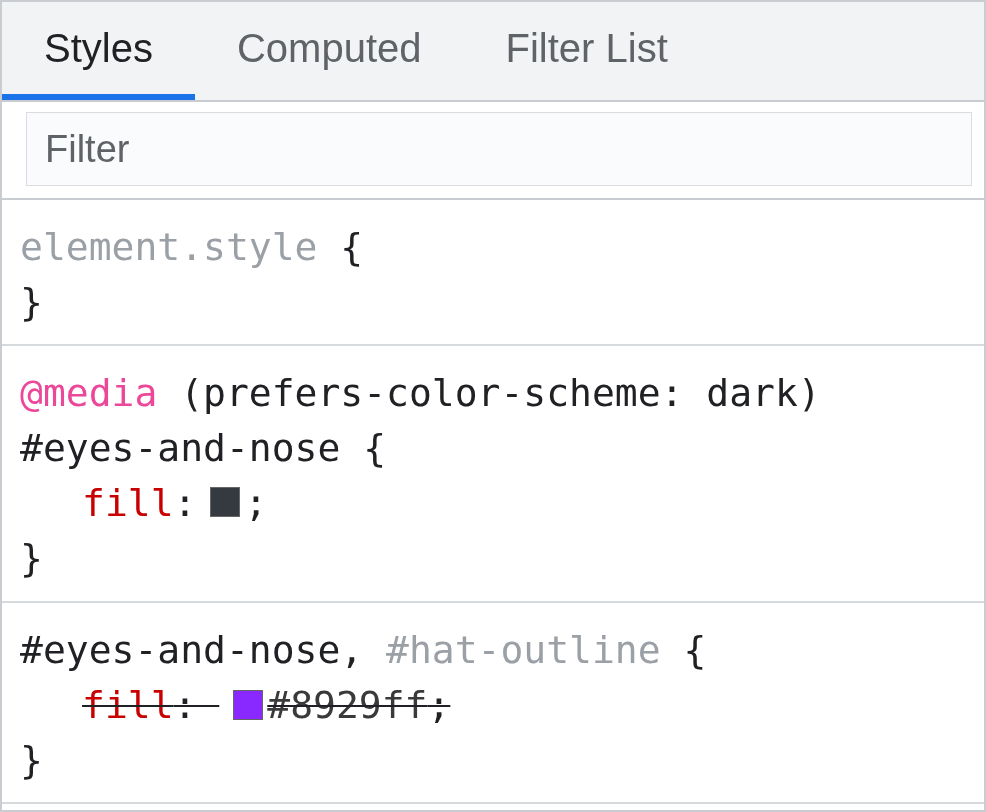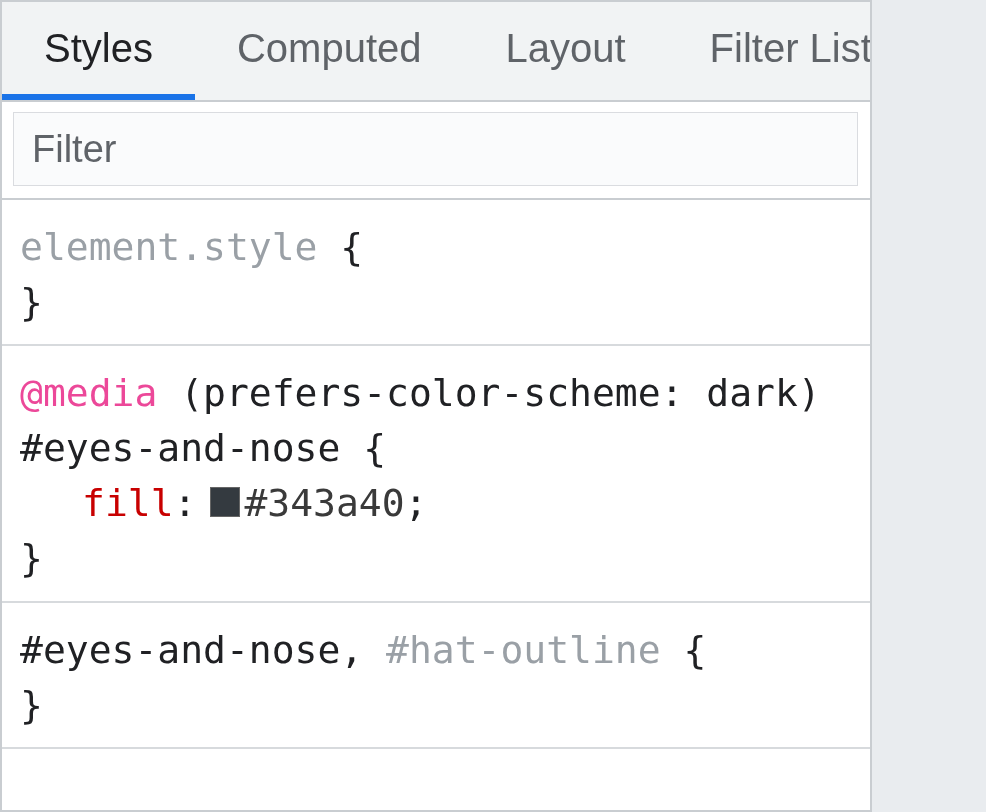--- a/index.html
+++ b/index.html
@@ -9,21 +9,21 @@
   }
   body {
     font-family: -apple-system, BlinkMacSystemFont, "Segoe UI", Helvetica, Arial, sans-serif;
     font-size: 36px;
     background: #e9ecef;
     width: 986px;
     height: 812px;
     overflow: hidden;
   }
   .panel {
-    width: 872px;
+    width: 986px;
     height: 812px;
     background: #f1f3f4;
     border: 2px solid #c9cdd1;
     display: flex;
     flex-direction: column;
   }
   .tabs {
     display: flex;
     height: 100px;
     background: #f1f3f4;
@@ -41,21 +41,21 @@
     white-space: nowrap;
     border-bottom: 6px solid transparent;
     position: relative;
   }
   .tab.active {
     color: #202124;
     border-bottom: 6px solid #1a73e8;
   }
   .filter-bar {
     background: #ffffff;
-    padding: 10px 12px 12px 11px;
+    padding: 10px 12px 12px 24px;
     border-bottom: 2px solid #c9cdd1;
   }
   .filter-input {
     width: 100%;
     height: 74px;
     border: 1px solid #dadce0;
     background: #fafbfc;
     font-size: 38px;
     padding: 0 18px;
     color: #202124;
@@ -128,23 +128,20 @@
 <div class="panel">
 
   <div class="tabs">
     <div class="tab active">
       <span>Styles</span>
     </div>
     <div class="tab">
       <span>Computed</span>
     </div>
     <div class="tab">
-      <span>Layout</span>
-    </div>
-    <div class="tab">
       <span>Filter List</span>
     </div>
   </div>
 
   <div class="filter-bar">
     <input class="filter-input" type="text" placeholder="Filter" style="">
   </div>
 
   <div class="rules">
 
@@ -159,28 +156,30 @@
       <div>
         <span class="media-kw">@media</span><span class="media-cond"> (prefers-color-scheme: dark)</span>
       </div>
       <div>
         <span class="selector">#eyes-and-nose</span><span> {</span>
       </div>
       <div class="decl-line">
         <span class="prop">fill</span>
           <span class="colon">: </span>
           <span class="swatch" style="background:#343a40;"></span>
-          <span class="val">#343a40</span>
           <span>;</span>
       </div>
       <div>}</div>
     </div>
 
     <div class="rule-block">
       <div>
         <span class="selector">#eyes-and-nose</span><span>, </span><span class="selector-muted">#hat-outline</span><span> {</span>
       </div>
+      <div class="decl-line">
+        <span class="overridden"><span class="prop">fill</span><span class="colon">: </span><span class="swatch" style="background:#8929ff;"></span><span class="val">#8929ff</span><span>;</span></span>
+      </div>
       <div>}</div>
     </div>
 
   </div>
 
 </div>
 
 </body></html>

